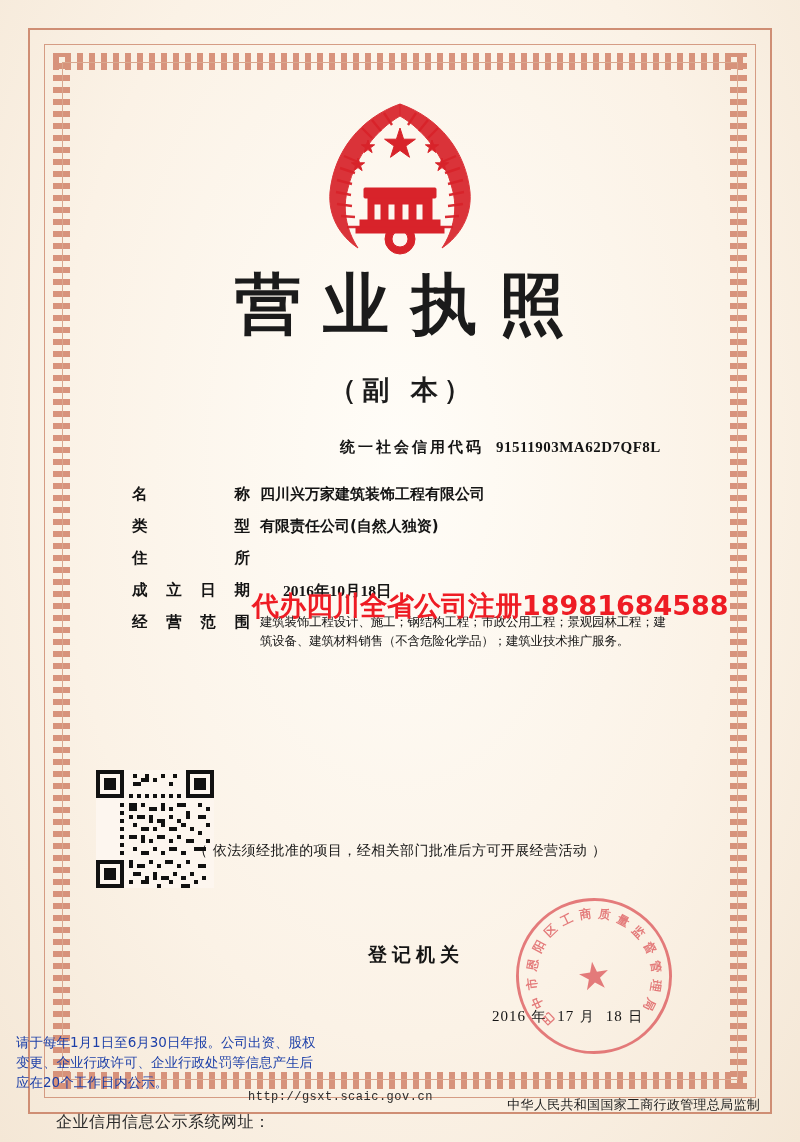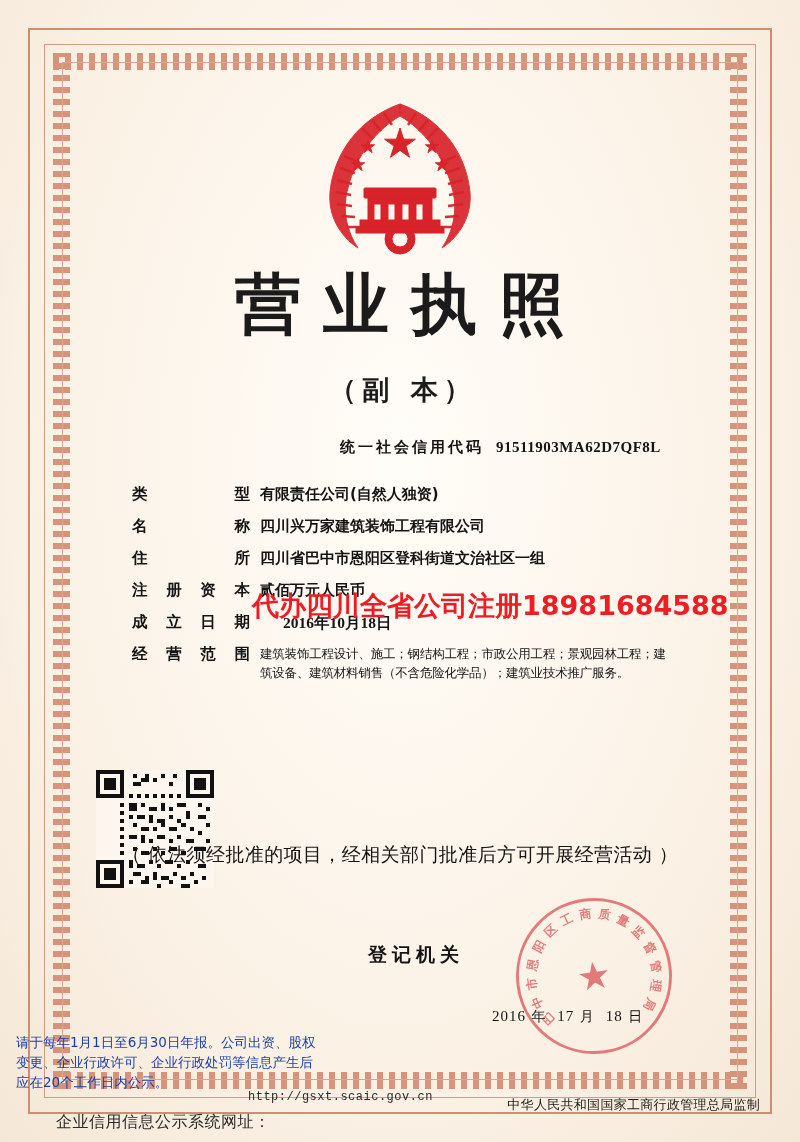--- a/index.html
+++ b/index.html
@@ -162,21 +162,21 @@
     margin-left: 23px;
   }
 
   
   .note {
     position: absolute;
     left: 0; right: 0;
     top: 842px;
     text-align: center;
     font-family: "DejaVu Sans", sans-serif;
-    font-size: 19px;
+    font-size: 14px;
     color: #141414;
     letter-spacing: .4px;
   }
 
   
   .qr {
     position: absolute;
     left: 96px;
     top: 770px;
     width: 118px;
@@ -348,39 +348,34 @@
   <div class="title">营业执照</div>
   <div class="subtitle">（副 本）</div>
 
   <div class="credit-line">
     <span class="label">统一社会信用代码</span><span class="value">91511903MA62D7QF8L</span>
   </div>
 
   <div class="fields">
 
     <div class="row">
+      <div class="k">名称</div>
+      <div class="v">四川兴万家建筑装饰工程有限公司</div>
+    </div>
+
+    <div class="row">
       <div class="k">类型</div>
       <div class="v">有限责任公司(自然人独资)</div>
     </div>
 
     <div class="row">
-      <div class="k">名称</div>
-      <div class="v">四川兴万家建筑装饰工程有限公司</div>
-    </div>
-
-    <div class="row">
       <div class="k">住所</div>
-      <div class="v">四川省巴中市恩阳区登科街道文治社区一组</div>
-    </div>
-
-
-    <div class="row">
-      <div class="k">注册资本</div>
-      <div class="v">贰佰万元人民币</div>
-    </div>
+    </div>
+
+
 
     <div class="row">
       <div class="k">成立日期</div>
       <div class="v num">2016年10月18日</div>
     </div>
 
 
     <div class="row scope">
       <div class="k">经营范围</div>
       <div class="v">建筑装饰工程设计、施工；钢结构工程；市政公用工程；景观园林工程；建筑设备、建筑材料销售（不含危险化学品）；建筑业技术推广服务。</div>

